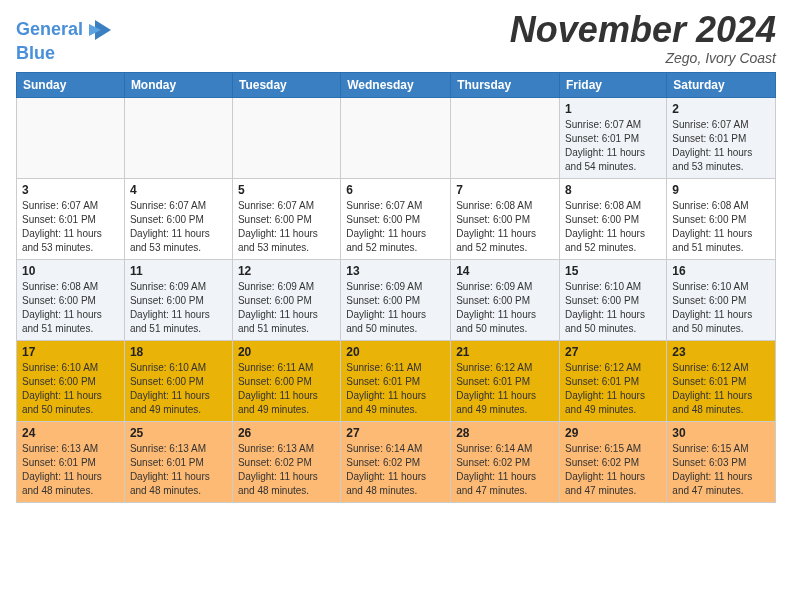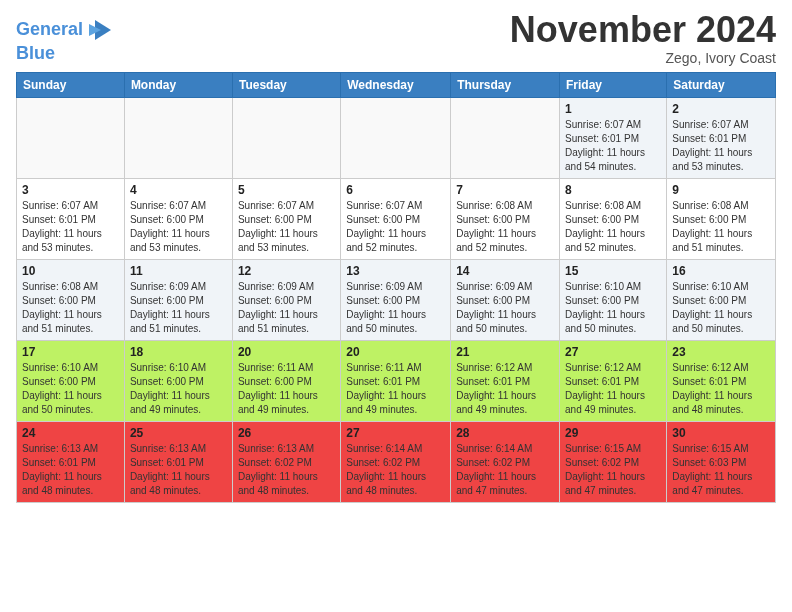--- a/index.html
+++ b/index.html
@@ -36,20 +36,21 @@
       color: #4a90d9;
       text-align: right;
     }
     .logo-icon {
       width: 28px;
       height: 28px;
       margin-left: 2px;
     }
     .title-block {
       text-align: right;
+      font-style: italic;
     }
     .month-title {
       font-size: 36px;
       font-weight: bold;
       color: #333;
       line-height: 1.1;
     }
     .location {
       font-size: 14px;
       color: #555;
@@ -87,24 +88,24 @@
     .calendar tbody tr:nth-child(1) td {
       background: #f0f4f8;
     }
     .calendar tbody tr:nth-child(2) td {
       background: #fff;
     }
     .calendar tbody tr:nth-child(3) td {
       background: #f0f4f8;
     }
     .calendar tbody tr:nth-child(4) td {
-      background: #bef264;
+      background: #eab308;
     }
     .calendar tbody tr:nth-child(5) td {
-      background: #ef4444;
+      background: #fdba74;
     }
     .day-num {
       font-size: 12px;
       font-weight: bold;
       color: #222;
       margin-bottom: 2px;
     }
     .day-info {
       font-size: 10px;
       color: #333;

